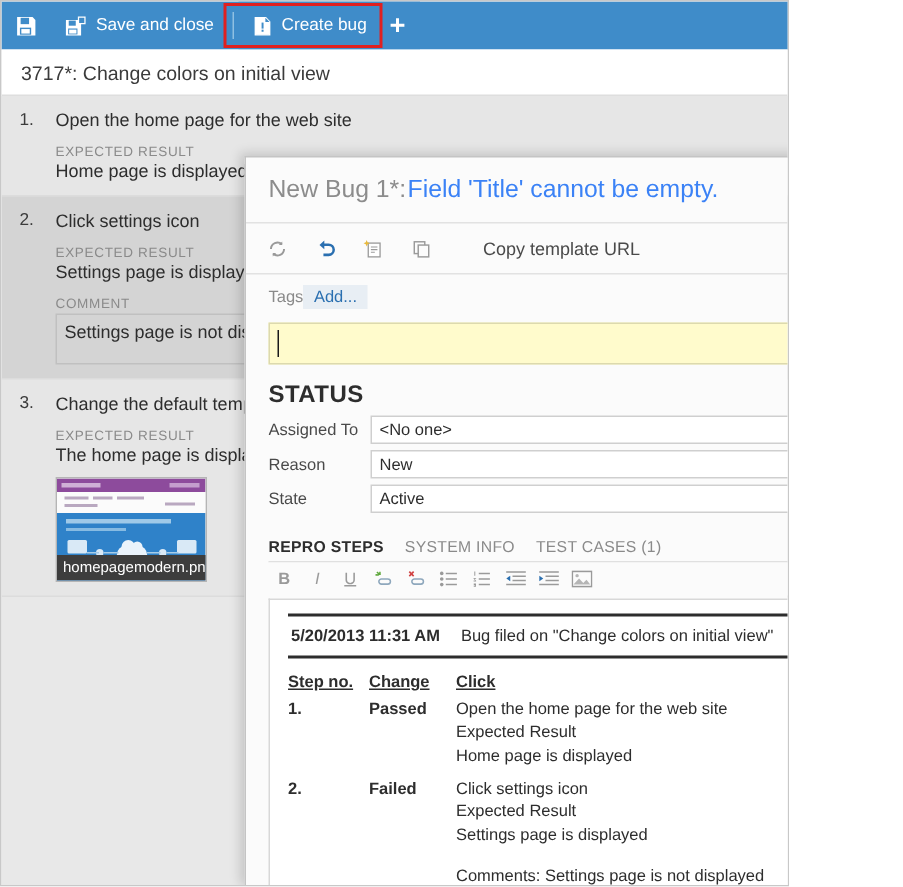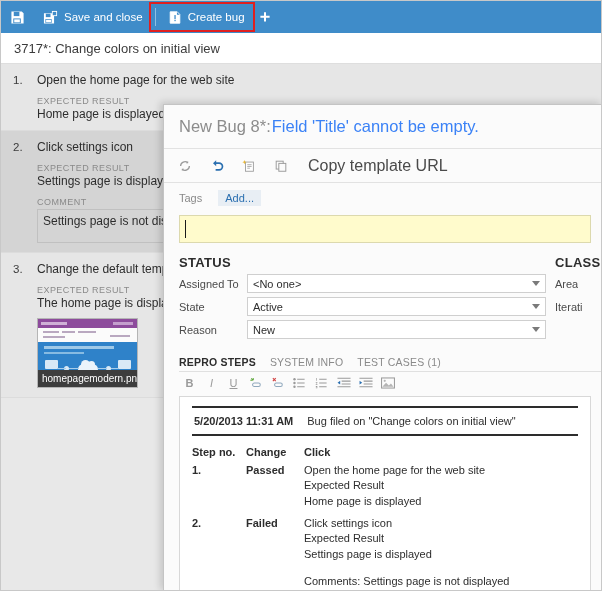--- a/index.html
+++ b/index.html
@@ -5,21 +5,21 @@
   * { box-sizing: border-box; }
   html, body {
     margin: 0; padding: 0;
     width: 602px; height: 591px;
     font-family: "Liberation Sans", sans-serif;
     background: #ffffff;
     overflow: hidden;
   }
   #root {
     position: relative;
-    width: 602px; height: 591px;
+    width: 526px; height: 591px;
     background: #ffffff;
     border: 1px solid #c8c8c8;
     overflow: hidden;
   }
 
   
   .toolbar {
     position: absolute; left: 0; top: 0;
     width: 602px; height: 32px;
     background: #3f8cc9;
@@ -186,27 +186,27 @@
 
   .dlg-toolbar {
     height: 34px;
     display: flex; align-items: center;
     padding-left: 12px;
     gap: 14px;
     border-bottom: 1px solid #e2e2e2;
   }
   .dti { width: 18px; height: 18px; display: flex; align-items: center; justify-content: center; }
   .dlg-toolbar .copy-url {
-    font-size: 16px; color: #4a4a4a; margin-left: 4px;
+    font-size: 12px; color: #4a4a4a; margin-left: 18px;
   }
 
   .tags-row {
     height: 30px;
     display: flex; align-items: center;
-    padding-left: 15px; gap: 16px;
+    padding-left: 15px; gap: 0;
   }
   .tags-label { font-size: 11px; color: #8a8a8a; }
   .tags-add {
     font-size: 11px; color: #2a6fb0;
     background: #e8eef4; padding: 2px 7px;
   }
 
   .title-field {
     margin: 2px 12px 0 15px;
     height: 28px;
@@ -222,21 +222,21 @@
   
   .fields {
     display: flex;
     margin-top: 12px;
     padding-left: 15px;
   }
   .fcol { }
   .fcol.left { width: 390px; }
   .fcol.right { width: 60px; padding-left: 9px; }
   .sect-head {
-    font-size: 13px; font-weight: bold; color: #2d2d2d;
+    font-size: 16px; font-weight: bold; color: #2d2d2d;
     letter-spacing: 0.3px;
     margin-bottom: 4px;
     white-space: nowrap; overflow: hidden;
   }
   .frow {
     display: flex; align-items: center;
     height: 19px; margin-bottom: 4px;
   }
   .flabel {
     width: 68px; flex: none;
@@ -317,21 +317,21 @@
   .bug-filed .date { font-weight: bold; color: #2d2d2d; white-space: nowrap; }
   .bug-filed .desc { color: #2d2d2d; }
 
   table.steps-table {
     width: 100%; border-collapse: collapse;
     margin-top: 10px;
     font-size: 11px;
   }
   table.steps-table th {
     text-align: left; font-weight: bold; color: #2d2d2d;
-    padding: 0 0 6px 0; font-size: 11px;
+    padding: 0 0 6px 0; font-size: 11px; text-decoration: underline;
   }
   table.steps-table td {
     vertical-align: top; color: #2d2d2d;
     padding: 0 0 2px 0;
   }
   .c-num { width: 54px; font-weight: bold; }
   .c-res { width: 58px; font-weight: bold; }
   .res-pass { color: #107c10; }
   .res-fail { color: #e81123; }
   .sub-blk { margin-top: 9px; }
@@ -458,21 +458,21 @@
             <div class="at-caption">homepagemodern.png</div>
           </div>
         </div>
       </div>
     </div>
   </div>
 
   <div class="dialog">
 
     <div class="dlg-header">
-      <span class="new-bug">New Bug 8*:</span>
+      <span class="new-bug">New Bug 1*:</span>
       <span class="err"> Field 'Title' cannot be empty.</span>
     </div>
 
     <div class="dlg-toolbar">
       <span class="dti">
         <svg width="14" height="14" viewBox="0 0 16 16">
           <path d="M3 8a5 5 0 0 1 8.3-3.7" stroke="#9a9a9a" stroke-width="1.5" fill="none"></path>
           <path d="M13 8a5 5 0 0 1-8.3 3.7" stroke="#9a9a9a" stroke-width="1.5" fill="none"></path>
           <path d="M11.6 2.3l0 2.6-2.6 0z" fill="#9a9a9a"></path>
           <path d="M4.4 13.7l0-2.6 2.6 0z" fill="#9a9a9a"></path>
@@ -515,31 +515,31 @@
 
         <div class="frow">
           <span class="flabel">Assigned To</span>
           <span class="fselect">
             <span>&lt;No one&gt;</span>
             <span class="chev"></span>
           </span>
         </div>
 
         <div class="frow">
+          <span class="flabel">Reason</span>
+          <span class="fselect">
+            <span>New</span>
+            <span class="chev"></span>
+          </span>
+        </div>
+
+        <div class="frow">
           <span class="flabel">State</span>
           <span class="fselect">
             <span>Active</span>
-            <span class="chev"></span>
-          </span>
-        </div>
-
-        <div class="frow">
-          <span class="flabel">Reason</span>
-          <span class="fselect">
-            <span>New</span>
             <span class="chev"></span>
           </span>
         </div>
       </div>
 
       <div class="fcol right">
         <div class="sect-head">CLASS</div>
         <div class="frow">
           <span class="rlabel">Area</span>
         </div>

